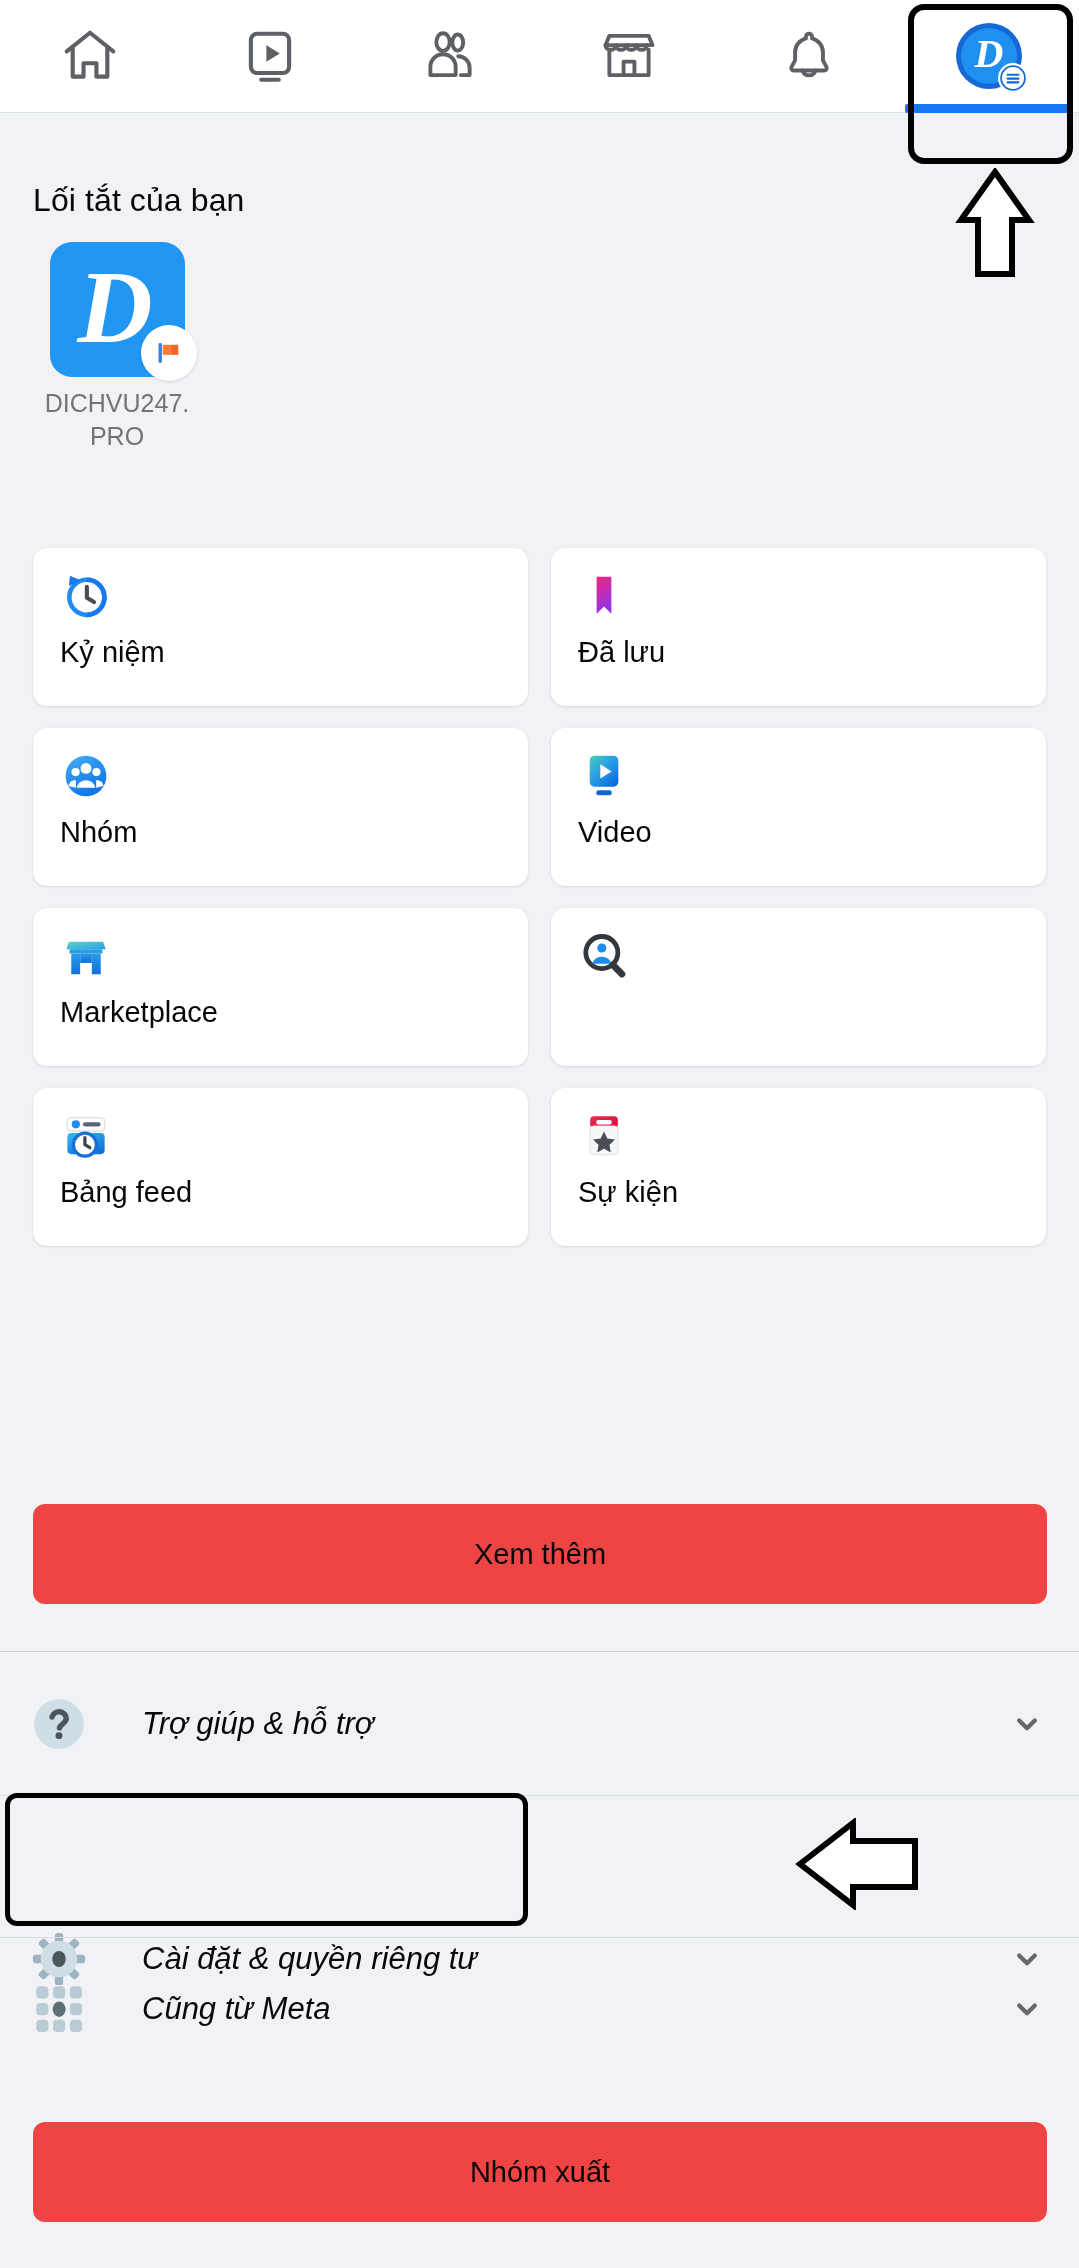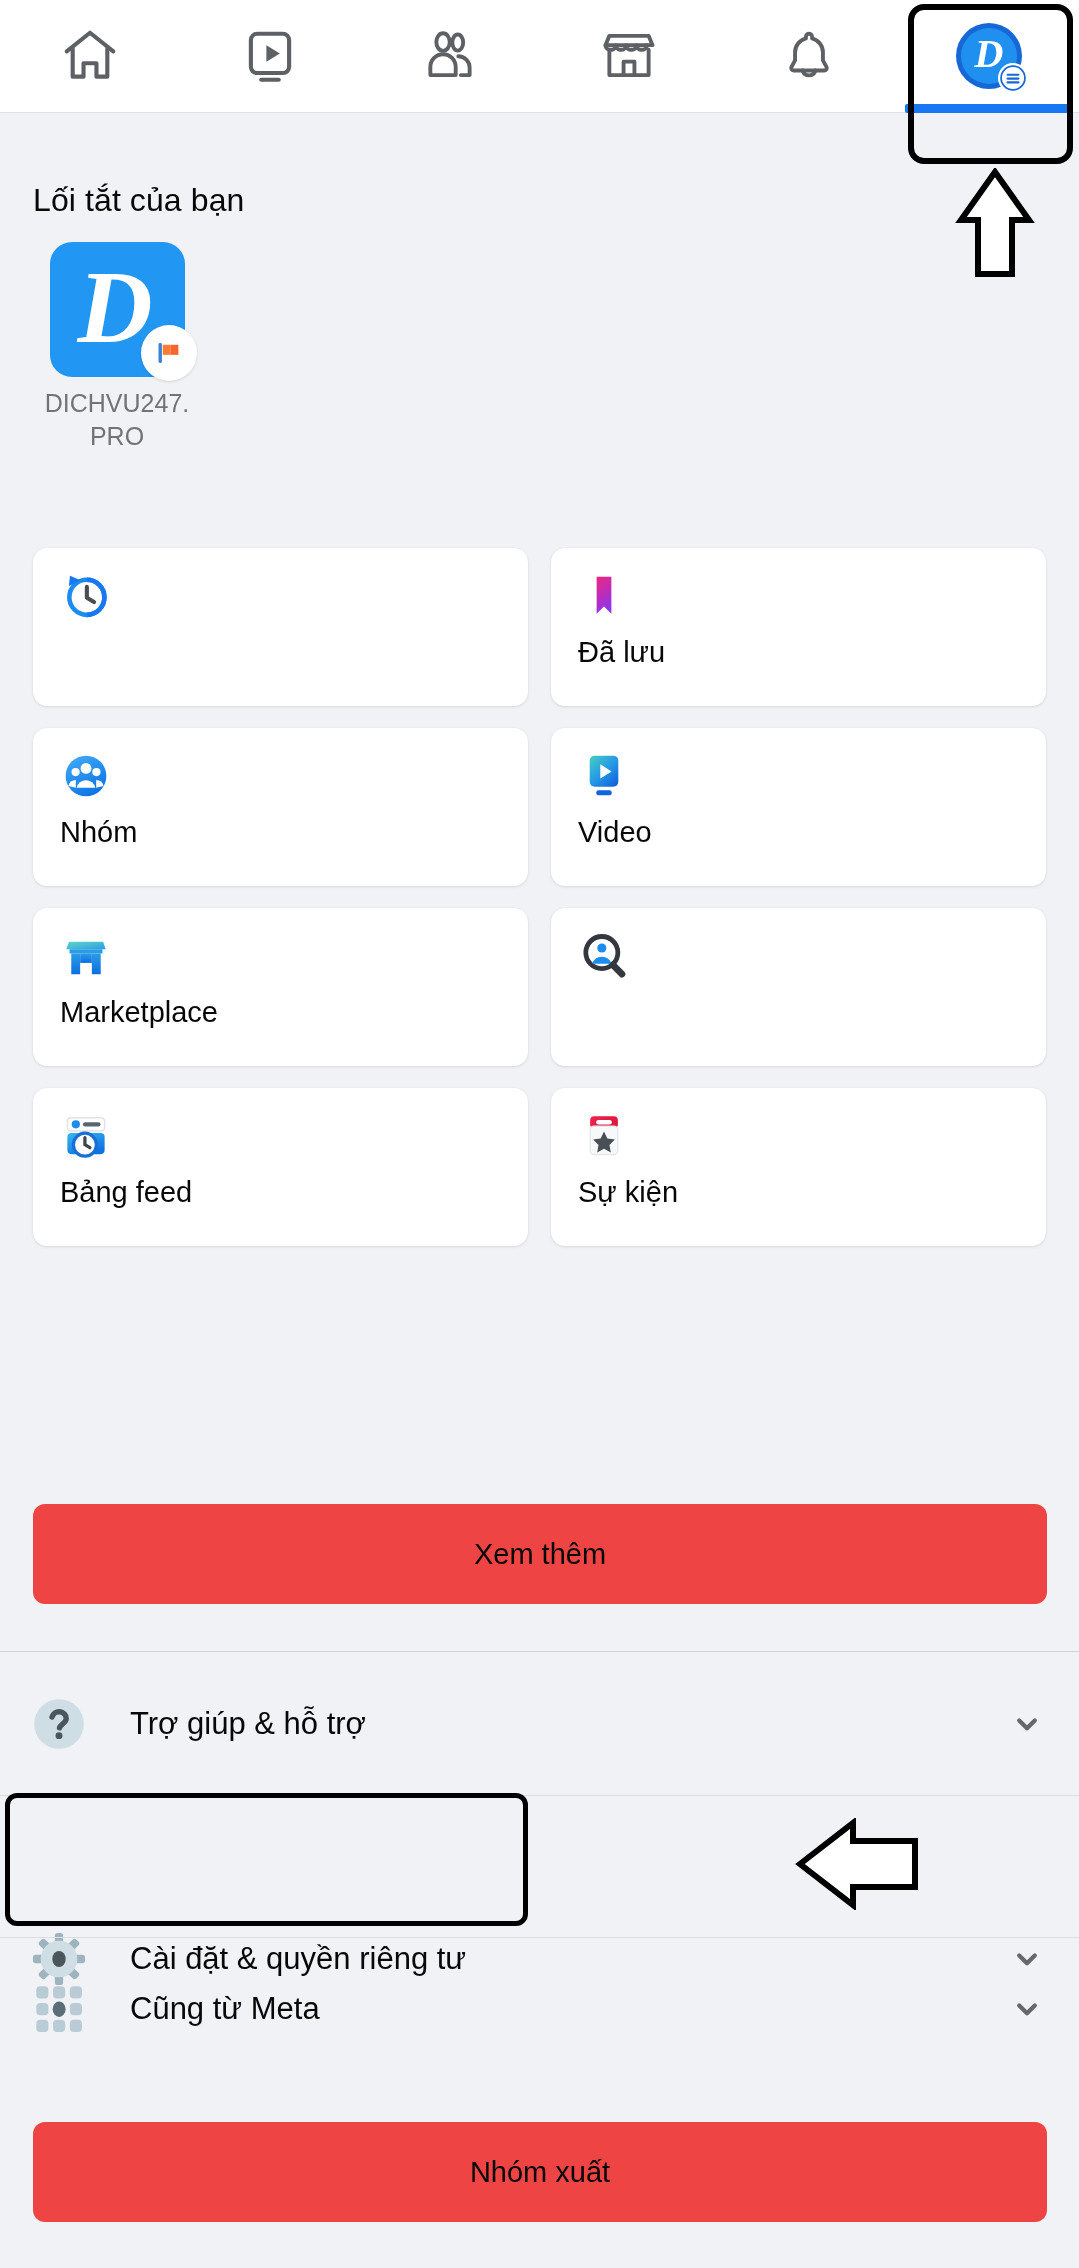--- a/index.html
+++ b/index.html
@@ -213,24 +213,25 @@
     padding: 0 30px 0 28px;
   }
   .acc-icon {
     width: 62px; height: 62px;
     flex: 0 0 62px;
     display: flex;
     align-items: center;
     justify-content: center;
   }
   .acc-label {
-    margin-left: 40px;
+    margin-left: 52px;
     flex: 1 1 auto;
     font-size: 31px;
     color: #080809;
+    font-style: italic;
   }
   .acc-chev {
     flex: 0 0 auto;
     width: 44px;
     display: flex;
     align-items: center;
     justify-content: center;
   }
   .acc-sep {
     position: absolute;
@@ -360,20 +361,21 @@
 
     <div class="card">
       <span class="card-icon">
         <svg width="52" height="52" viewBox="0 0 24 24">
           <circle cx="12.4" cy="12.6" r="8.1" fill="#ffffff" stroke="#1d8cf0" stroke-width="2.1"></circle>
           <path d="M12.4 4.5a8.1 8.1 0 0 1 0 16.2" fill="none" stroke="#1877f2" stroke-width="2.1"></path>
           <path d="M4.1 7.4 4.6 2.6l4.9 2.1z" fill="#1877f2"></path>
           <path d="M12.4 7.8v5l3.3 2" fill="none" stroke="#4a4e54" stroke-width="1.9" stroke-linecap="round" stroke-linejoin="round"></path>
         </svg>
       </span>
+      <div class="card-label">Kỷ niệm</div>
     </div>
 
     <div class="card">
       <span class="card-icon">
         <svg width="52" height="52" viewBox="0 0 24 24">
           <defs>
             <linearGradient id="gsave" x1="0" y1="0" x2="0.3" y2="1">
               <stop offset="0%" stop-color="#f0257e"></stop>
               <stop offset="100%" stop-color="#9333ea"></stop>
             </linearGradient>

